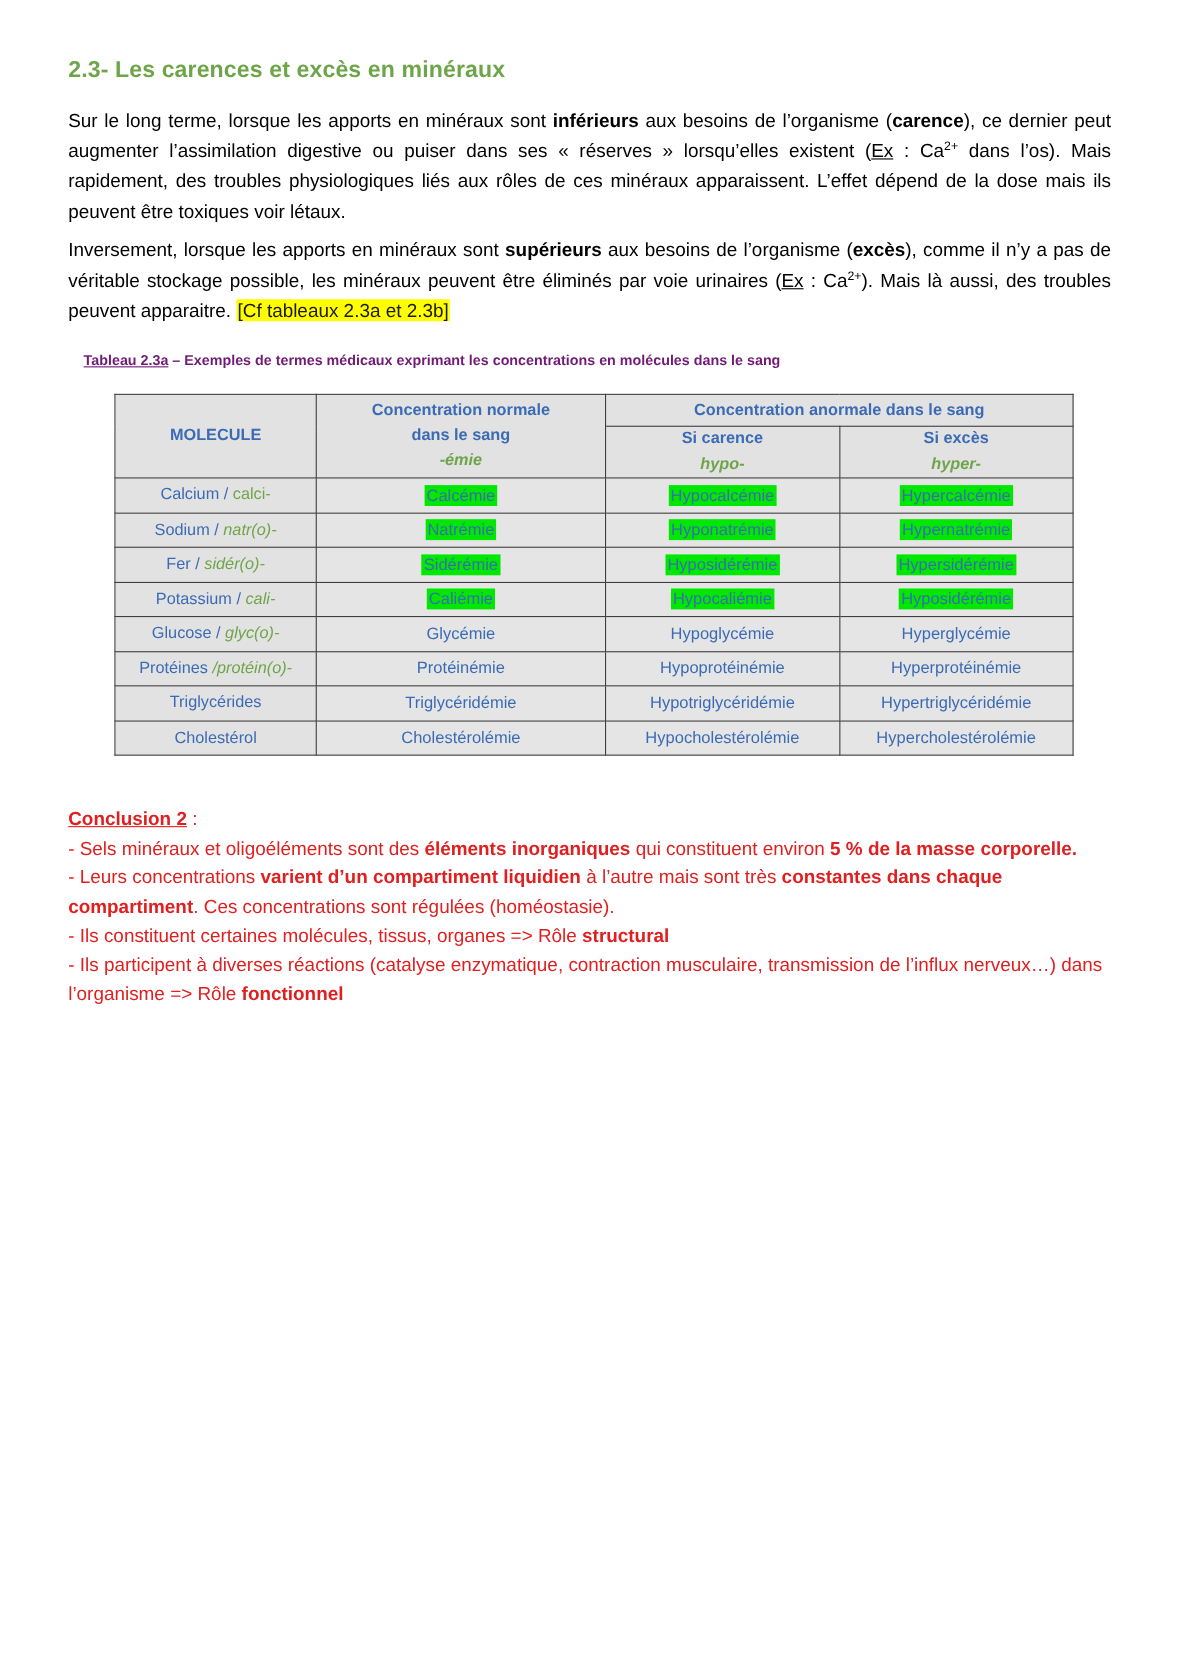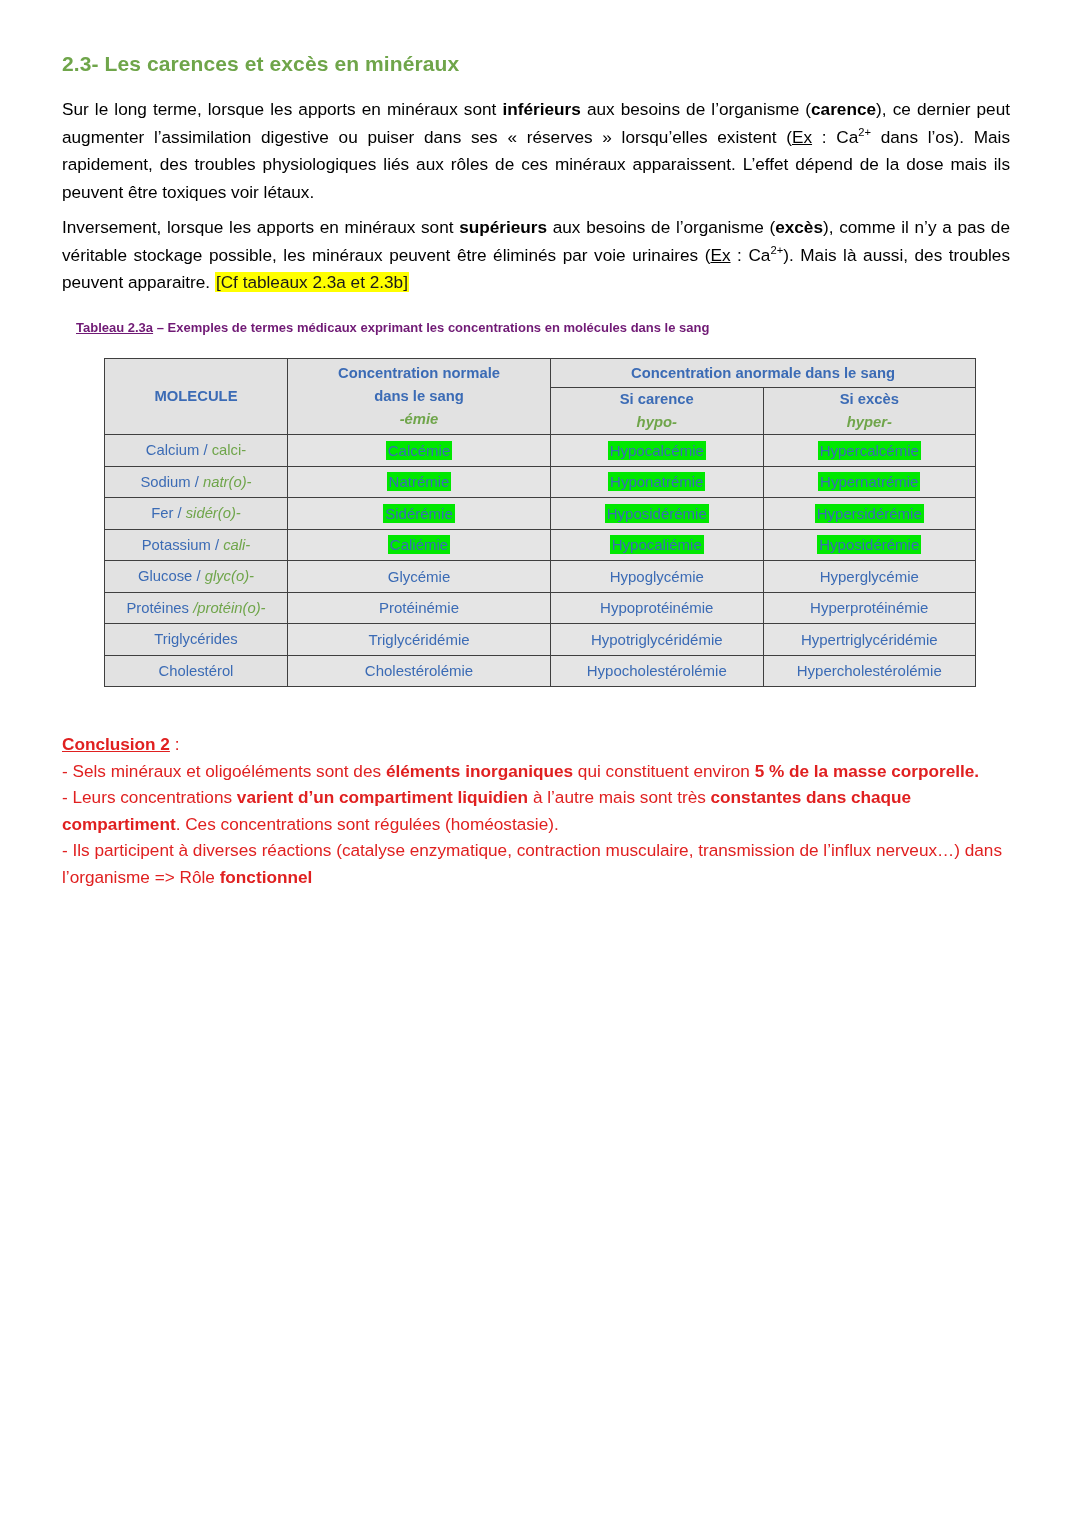--- a/index.html
+++ b/index.html
@@ -255,16 +255,17 @@
             <td><span>Hypercholestérolémie</span></td>
           </tr>
         </tbody>
     </table>
   </div>
 
   <div class="conclusion">
     <span class="line"><span class="c-title">Conclusion 2</span><span> :</span></span>
     <span class="line"><span>- Sels minéraux et oligoéléments sont des </span><b>éléments inorganiques</b><span> qui constituent environ </span><b>5 % de la masse corporelle.</b></span>
     <span class="line"><span>- Leurs concentrations </span><b>varient d’un compartiment liquidien</b><span> à l’autre mais sont très </span><b>constantes dans chaque compartiment</b><span>. Ces concentrations sont régulées (homéostasie).</span></span>
+    <span class="line"><span>- Ils constituent certaines molécules, tissus, organes =&gt; Rôle </span><b>structural</b></span>
     <span class="line"><span>- Ils participent à diverses réactions (catalyse enzymatique, contraction musculaire, transmission de l’influx nerveux…) dans l’organisme =&gt; Rôle </span><b>fonctionnel</b></span>
   </div>
 
 </div>
 
 </body></html>

